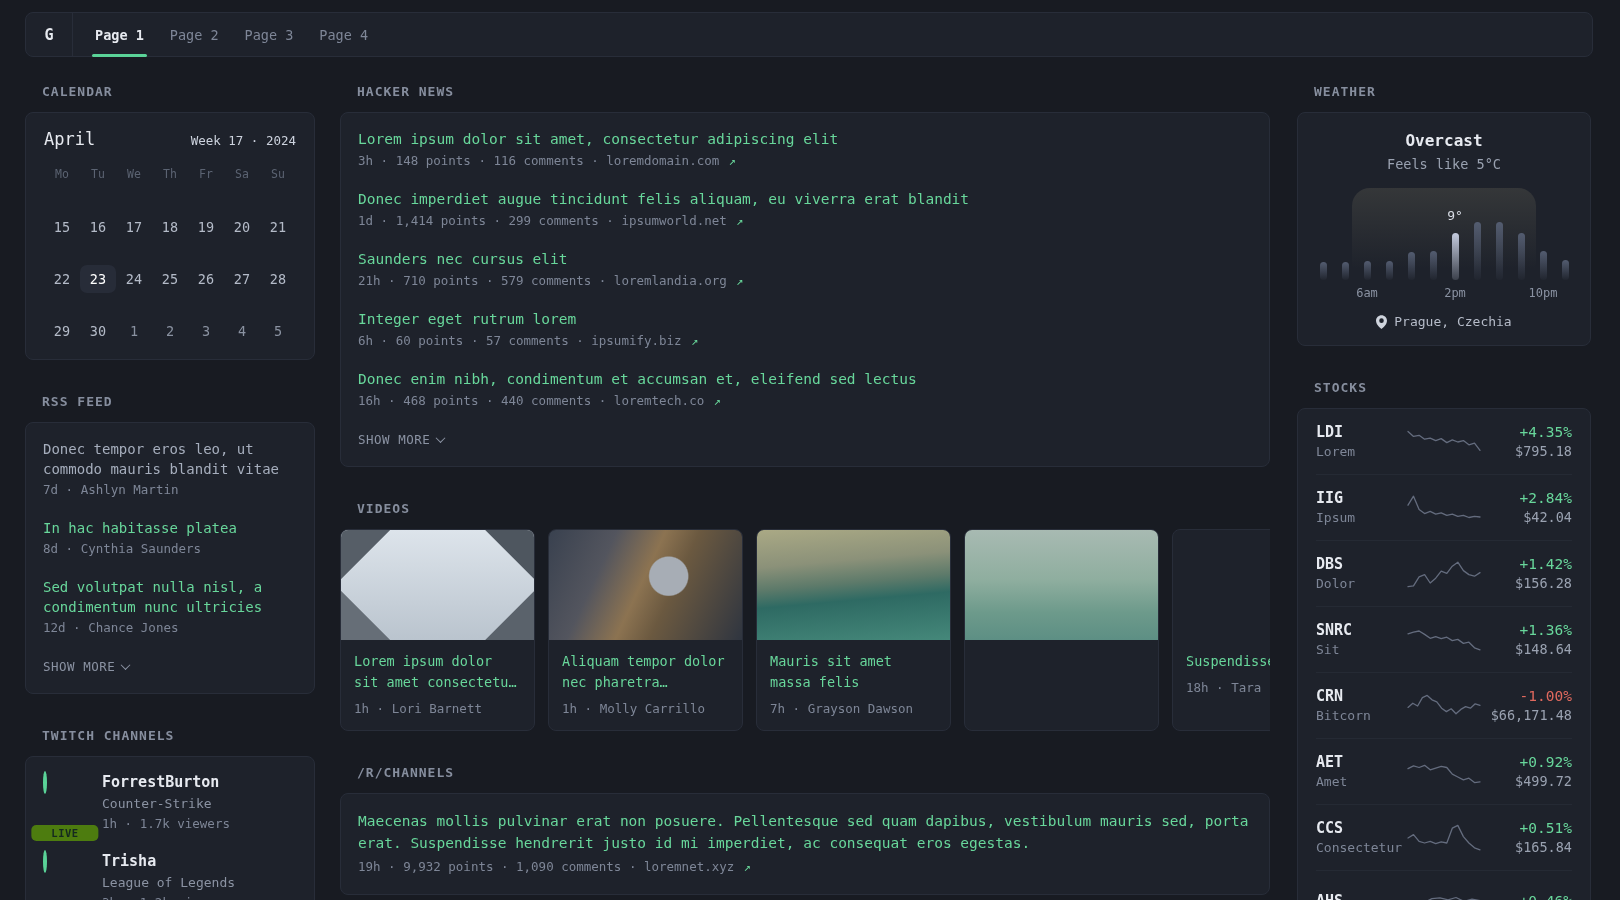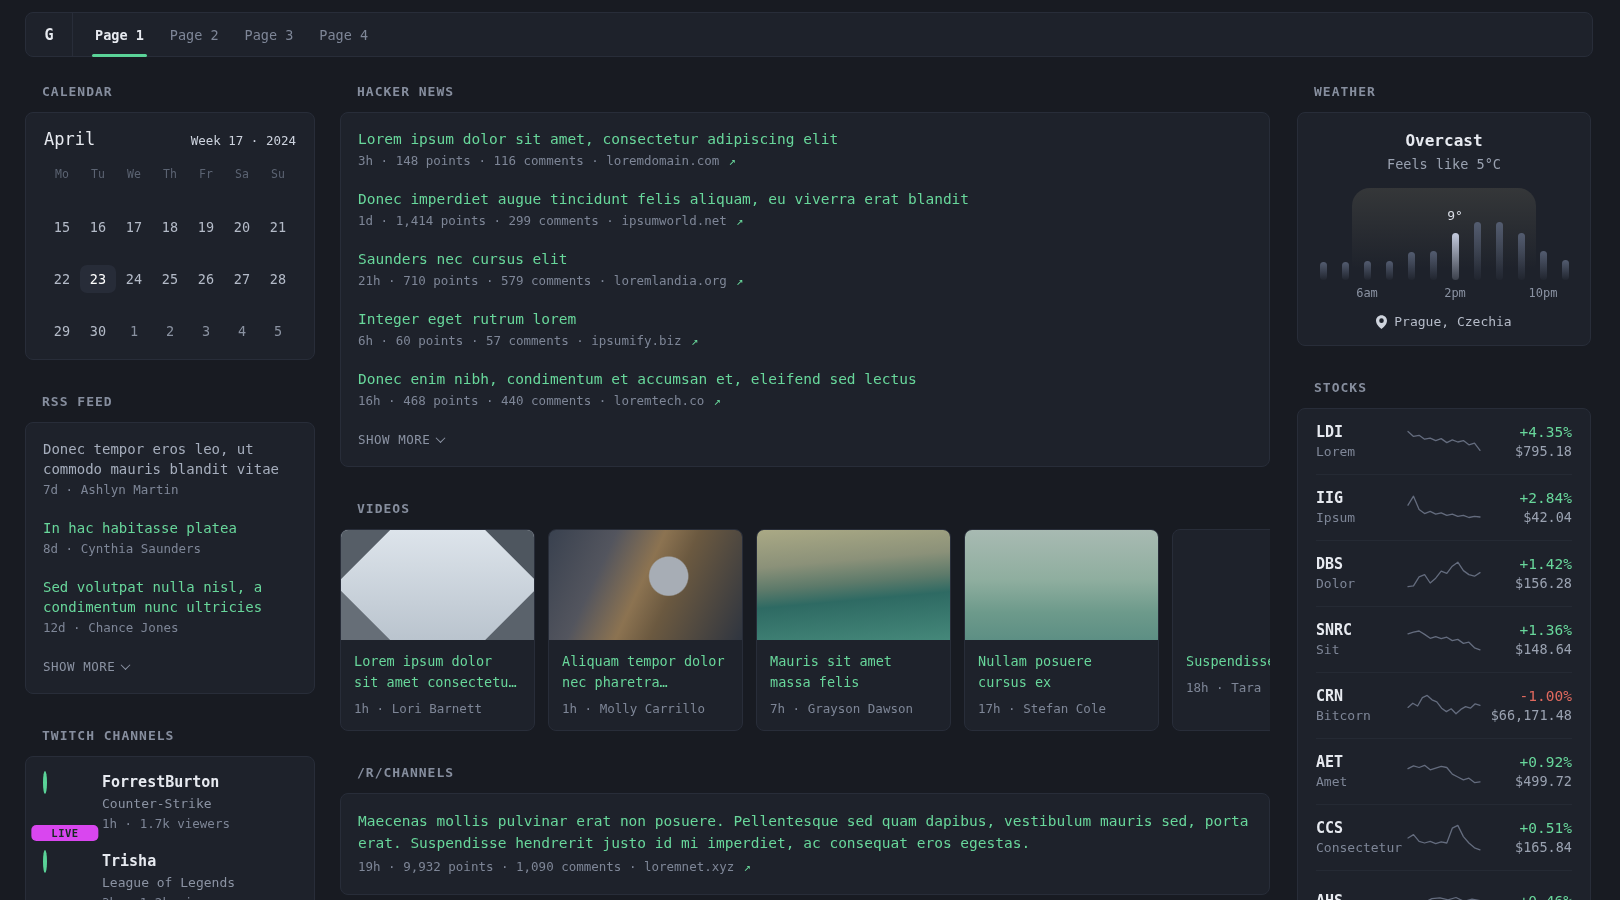--- a/index.html
+++ b/index.html
@@ -60,21 +60,21 @@
   .twitch{padding:16px 17px;}
   .tw-row{display:flex;gap:15px;text-decoration:none;cursor:pointer;margin-bottom:19px;}
   .tw-av-wrap{position:relative;width:44px;flex-shrink:0;}
   .tw-av{width:42px;height:42px;border-radius:50%;border:2px solid var(--accent-strong);overflow:hidden;}
   .tw-row.offline .tw-av{border-color:#3a414e;}
   .tw-av-img{width:100%;height:100%;border-radius:50%;}
   .tw-row:nth-child(1) .tw-av-img{background:linear-gradient(135deg,#8b8b8b 0%,#4a4a4a 45%,#262626 100%);}
   .tw-row:nth-child(2) .tw-av-img{background:linear-gradient(180deg,#d6d2c8 0%,#b9b4a8 38%,#3d4a45 70%,#2c3531 100%);}
   .tw-row:nth-child(3) .tw-av-img{background:linear-gradient(160deg,#e0d2b0 0%,#c2a87e 50%,#7d6347 100%);}
   .live-badge{position:absolute;left:50%;bottom:-8px;transform:translateX(-50%);
-              background:#d946ef;color:#152a1f;font-size:10.5px;font-weight:bold;
+              background:#4d7c0f;color:#152a1f;font-size:10.5px;font-weight:bold;
               padding:2px 20px;border-radius:5px;letter-spacing:0.5px;}
   .tw-name{font-size:15px;font-weight:bold;color:var(--text);line-height:19px;}
   .tw-row.offline .tw-name{color:#b9c0cd;}
   .tw-game{font-size:13px;color:#8b93a3;line-height:20px;margin-top:2px;}
   .tw-meta{font-size:12.5px;color:var(--muted);line-height:18px;margin-top:1px;}
 
   
   .vid-row{display:flex;gap:13px;overflow:hidden;}
   .vid-card{width:195px;flex-shrink:0;background:var(--card);border:1px solid var(--border);
             border-radius:8px;overflow:hidden;text-decoration:none;cursor:pointer;}
@@ -296,24 +296,20 @@
   </a>
             <a class="vid-card">
     <div class="vid-thumb"></div>
     <div class="vid-body">
       <div class="vid-title">Mauris sit amet massa felis</div>
       <div class="vid-meta">7h · Grayson Dawson</div>
     </div>
   </a>
             <a class="vid-card">
     <div class="vid-thumb"></div>
-    <div class="vid-body">
-      <div class="vid-title">Nullam posuere cursus ex</div>
-      <div class="vid-meta">17h · Stefan Cole</div>
-    </div>
   </a>
             <a class="vid-card">
     <div class="vid-thumb"></div>
     <div class="vid-body">
       <div class="vid-title">Suspendisse diam</div>
       <div class="vid-meta">18h · Tara</div>
     </div>
   </a>
           </div>
       </section>

